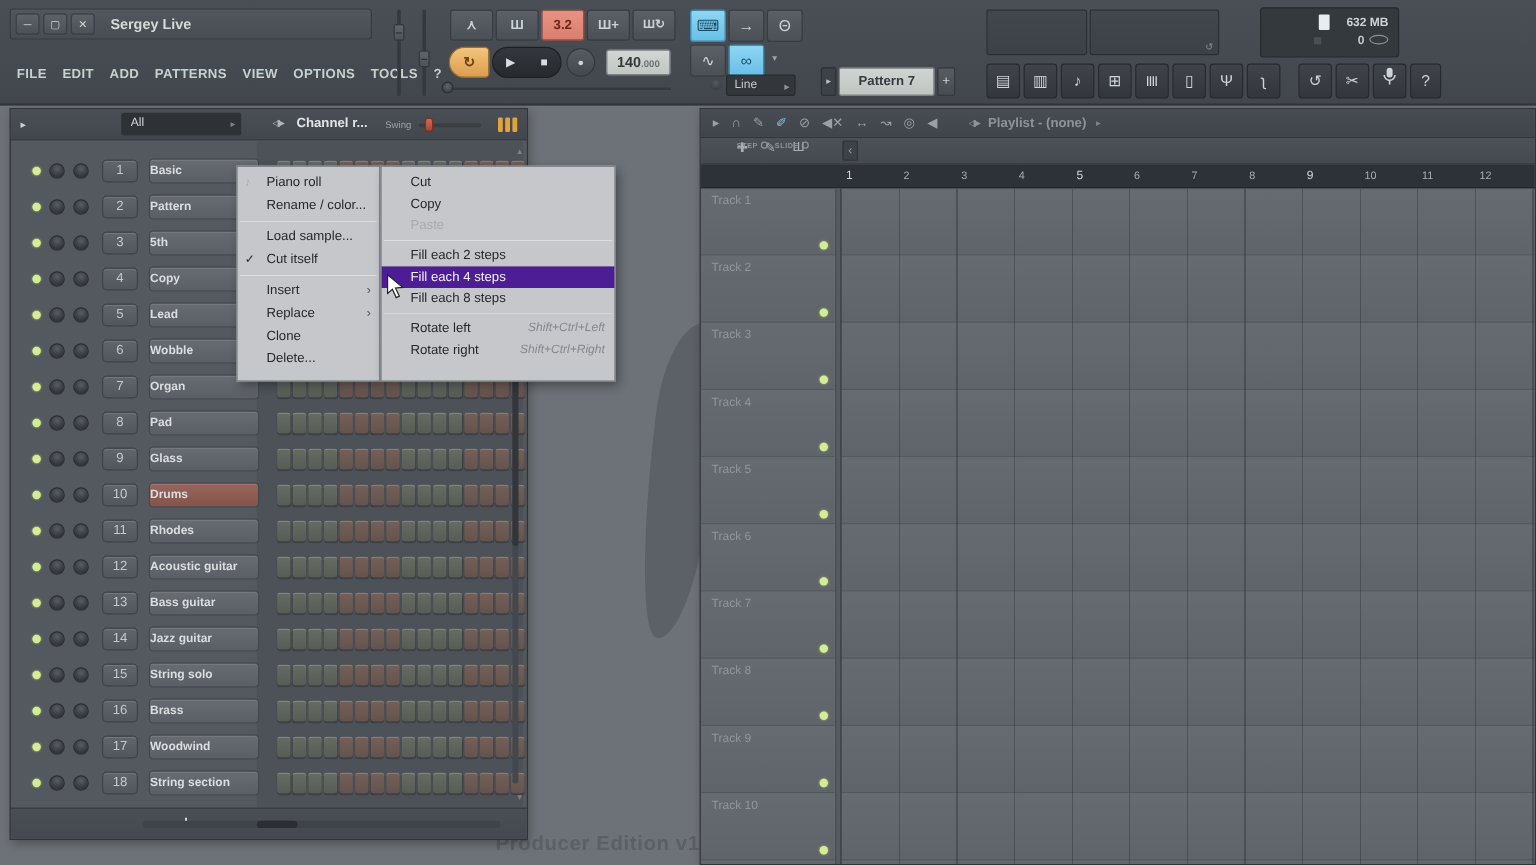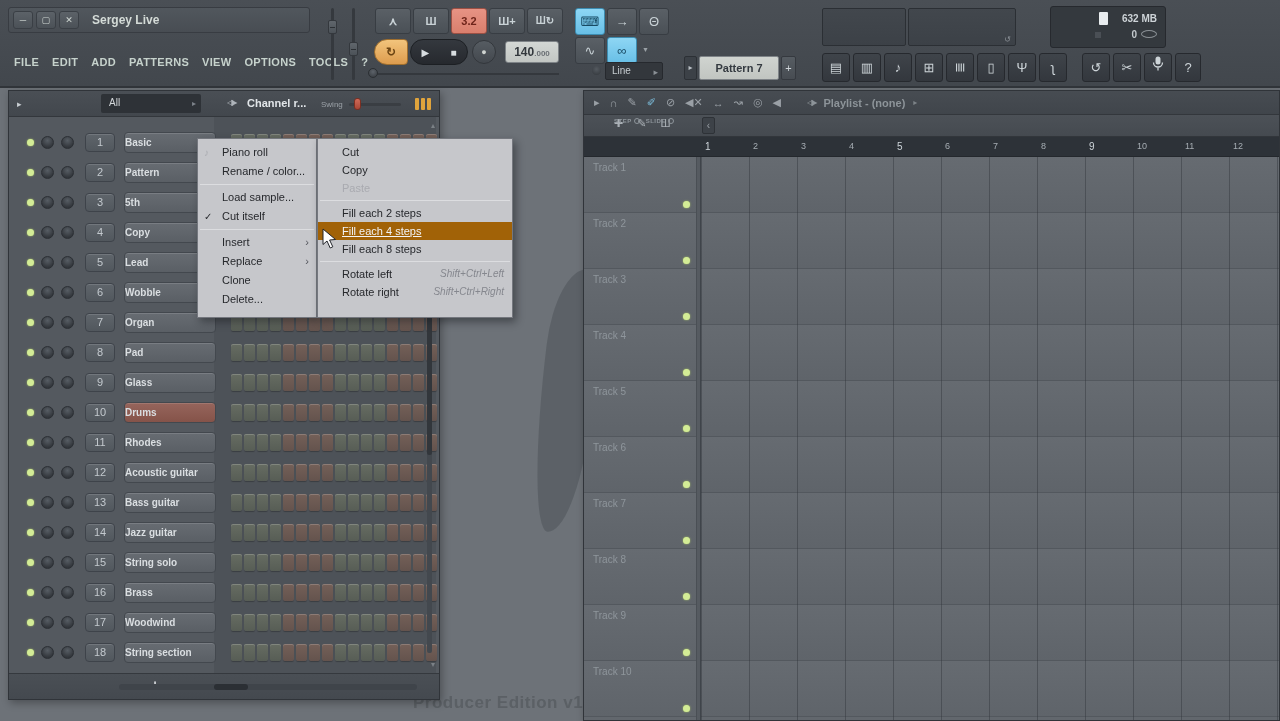--- a/index.html
+++ b/index.html
@@ -126,21 +126,21 @@
   .ctx{position:absolute;background:#c6c7cb;border:1px solid #74777e;box-shadow:3px 4px 8px rgba(20,22,26,.45);z-index:50;padding:4px 0;}
   .ctx-left{left:197px;top:138px;width:120px;height:180px;}
   .ctx-right{left:317px;top:138px;width:196px;height:180px;}
   .mi{position:relative;height:19px;line-height:19px;font-size:11px;color:#26282c;padding-left:24px;white-space:nowrap;}
   .ctx-right .mi{height:18px;line-height:18px;}
   .mi .gutter{position:absolute;left:6px;top:0;width:16px;font-size:10px;color:#2a2c30;}
   .mi .gutter.dim{color:#abacb2;}
   .mi .sub{position:absolute;right:7px;top:0;font-size:11px;color:#55575e;}
   .mi .short{position:absolute;right:8px;top:0;font-size:10px;font-style:italic;color:#85878e;}
   .mi.disabled{color:#a9aab0;}
-  .mi.hl{background:#a16207;color:#f2f3f5;text-decoration:underline;}
+  .mi.hl{background:#4c1d95;color:#f2f3f5;}
   .msep{height:1px;background:#a9abb0;border-bottom:1px solid #dcdde0;margin:3px 2px;}
 
   .cursor{position:absolute;left:322px;top:228px;z-index:60;}
 </style>
 </head>
 <body>
 
 <div class="screen">
 
   <div class="watermark">Producer Edition v12.</div>

